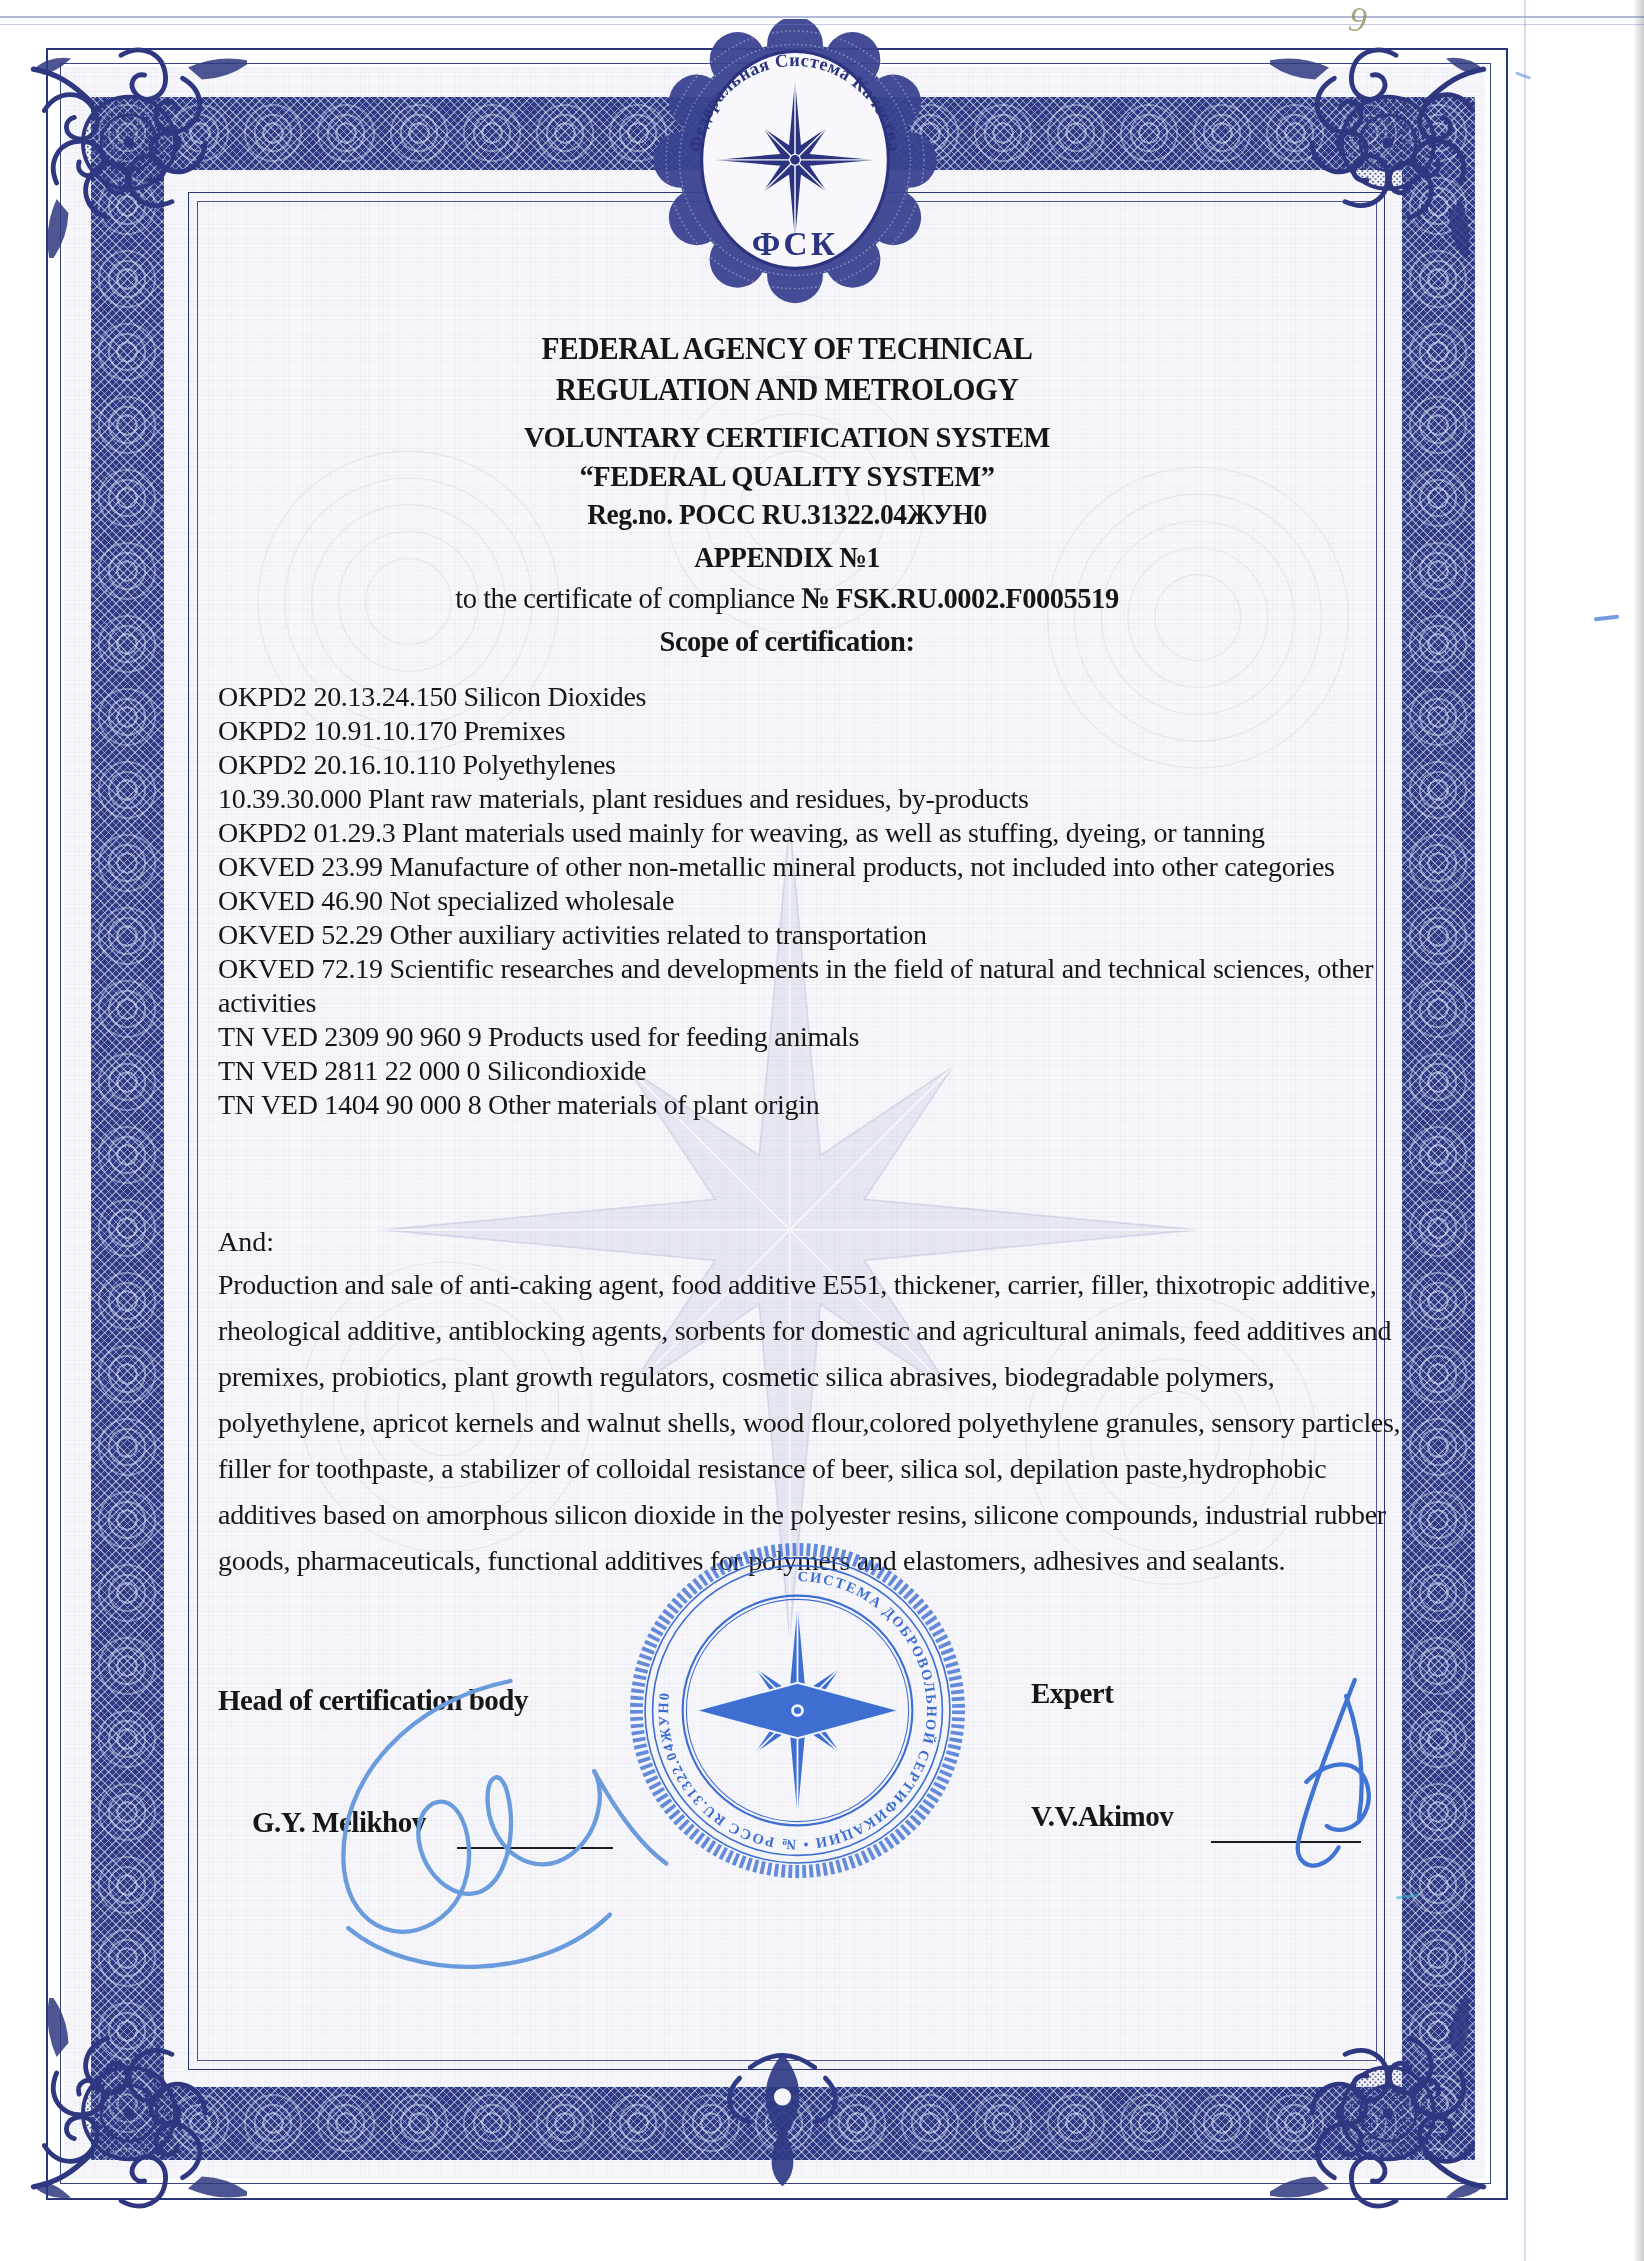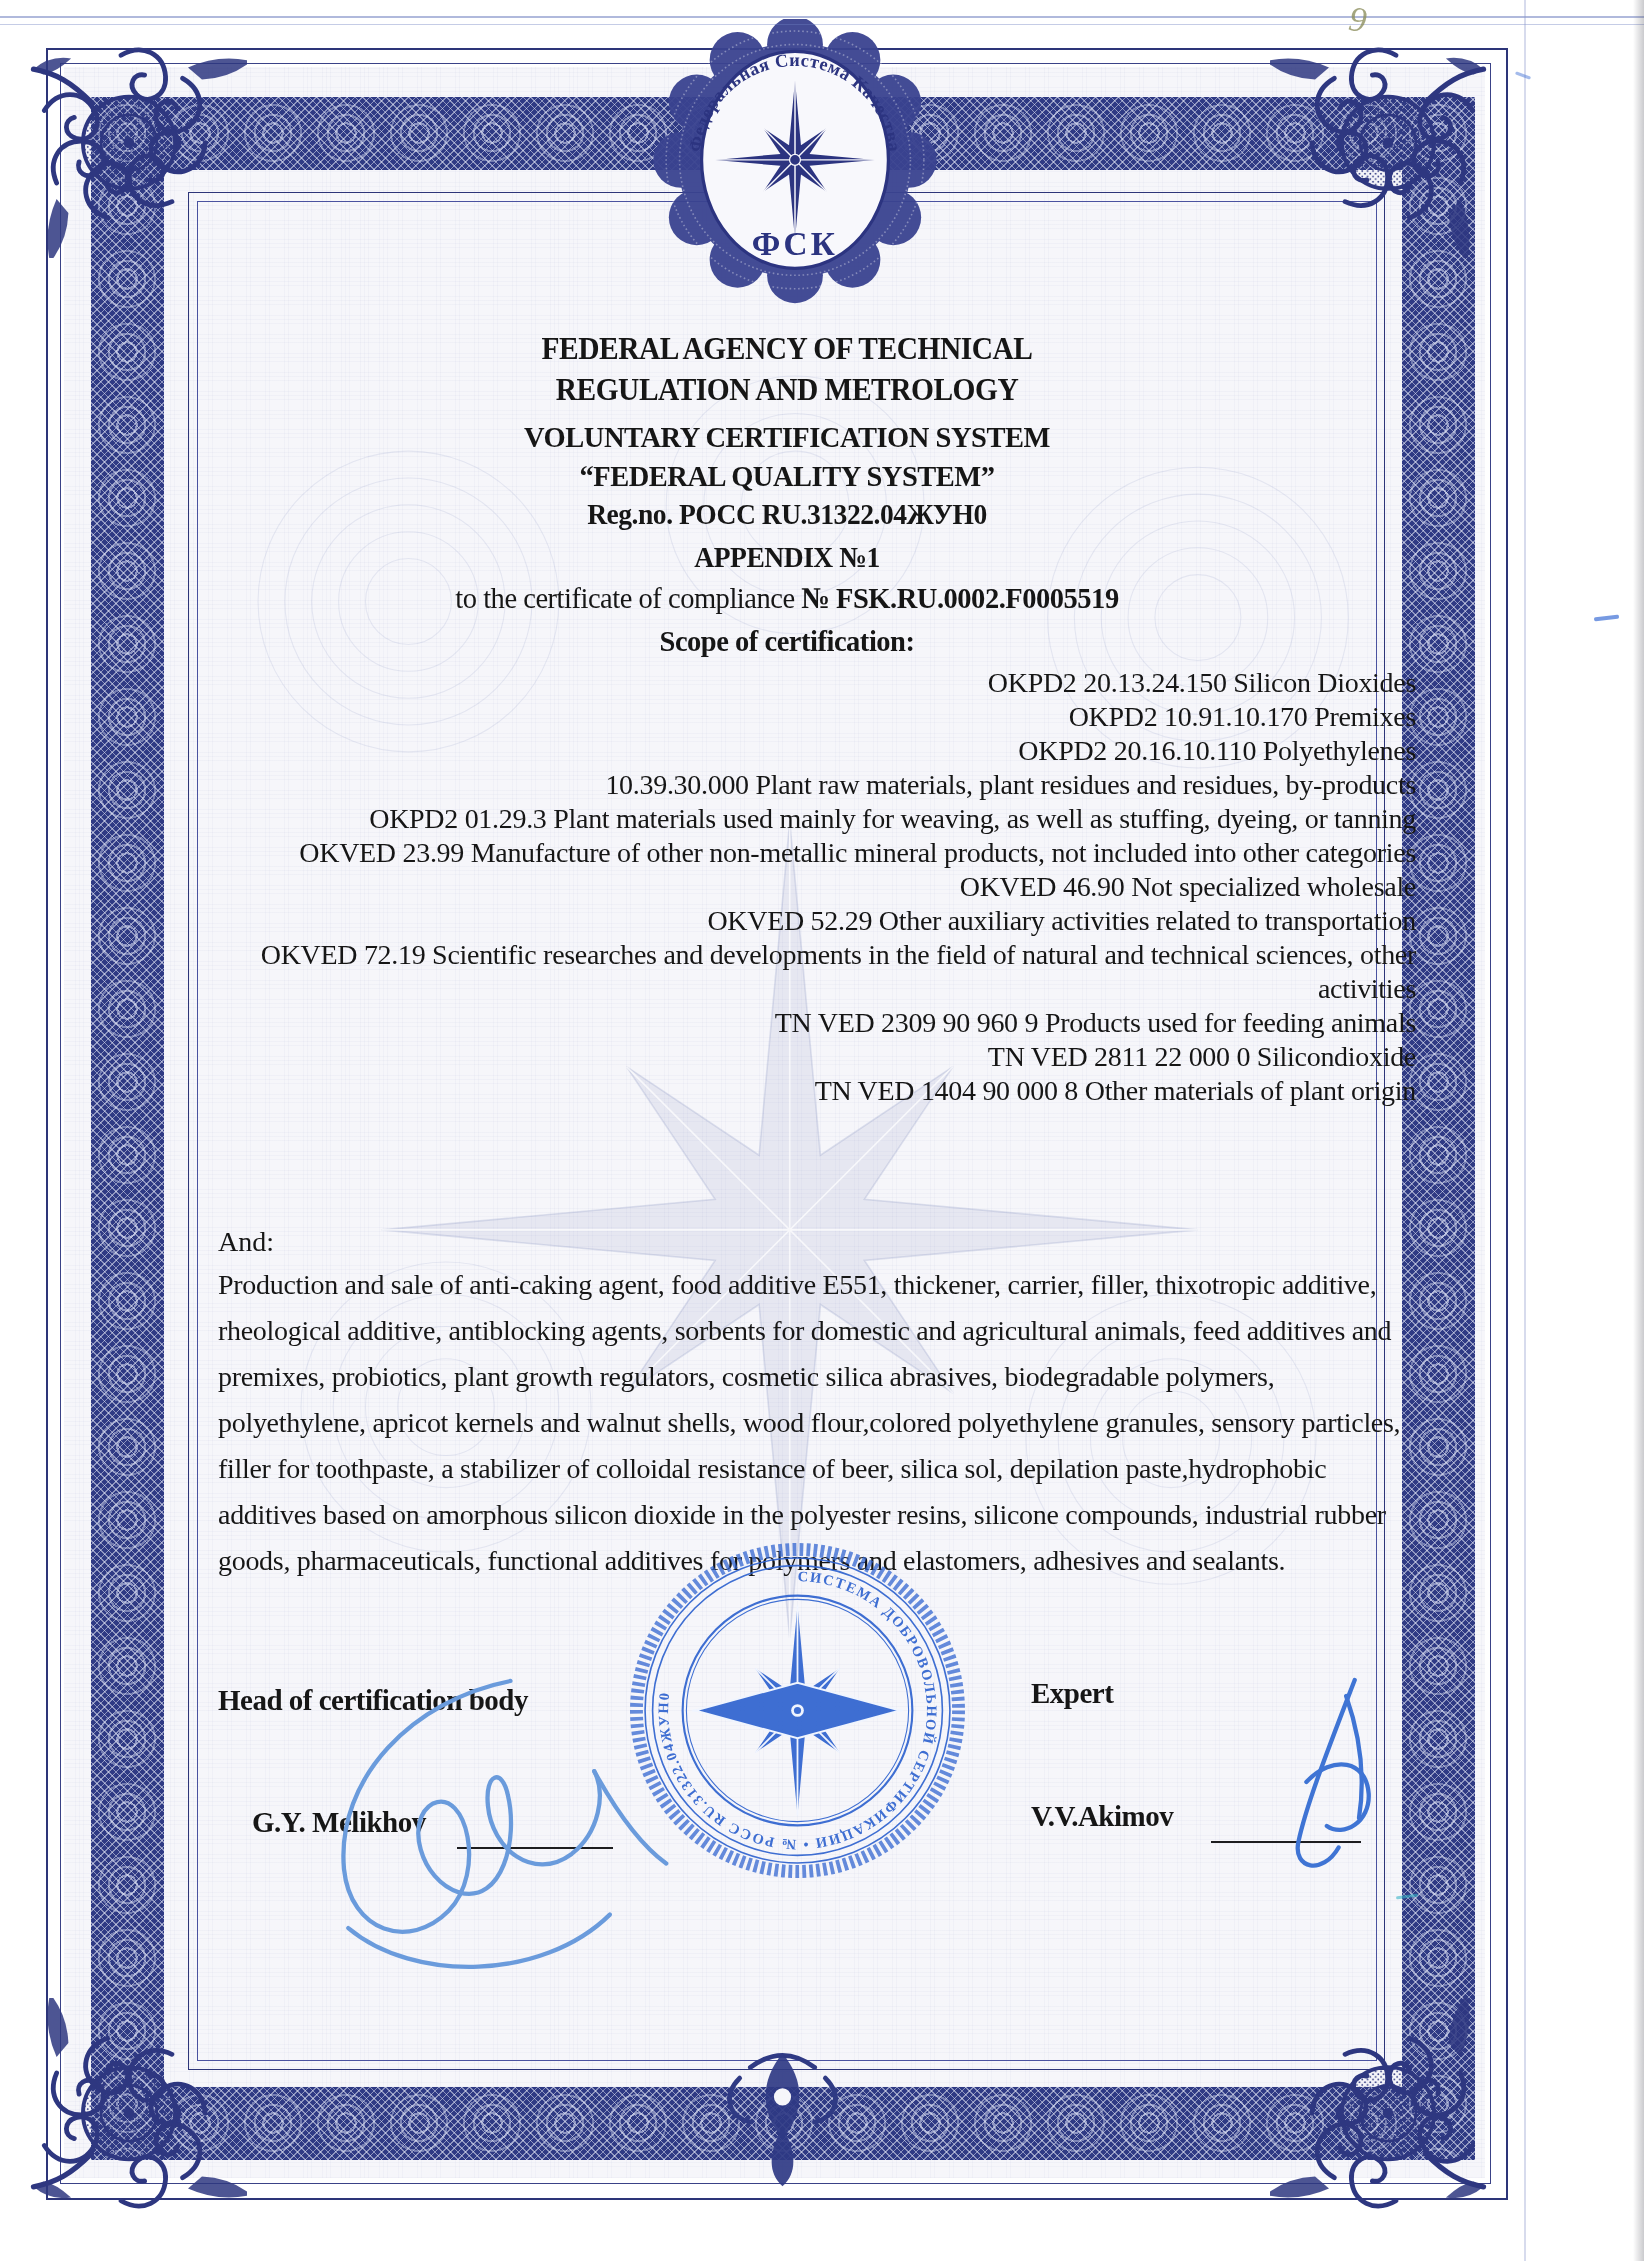--- a/index.html
+++ b/index.html
@@ -36,22 +36,22 @@
   .band-bottom{left:91px;top:2087px;width:1383px;height:73px;}
   .band-left{left:91px;top:97px;width:73px;height:2063px;}
   .band-right{left:1402px;top:97px;width:73px;height:2063px;}
   
   .hline{position:absolute;left:188px;width:1198px;text-align:center;font-weight:bold;
          transform:scaleX(.95);letter-spacing:-0.5px;}
   .h57{font-size:31px;line-height:38px;}
   .h55{font-size:30px;line-height:37px;}
   .h53{font-size:29px;line-height:35px;}
   .regular{font-weight:normal;}
-  .scope{position:absolute;left:218px;top:666px;width:1198px;font-size:28px;line-height:34px;
-         letter-spacing:-0.3px;text-align:right;}
+  .scope{position:absolute;left:218px;top:680px;width:1198px;font-size:28px;line-height:34px;
+         letter-spacing:-0.3px;}
   .scope div{margin:0;}
   .andlabel{position:absolute;left:218px;top:1226px;font-size:28px;}
   .desc{position:absolute;left:218px;top:1262px;width:1195px;font-size:28px;line-height:46px;
         letter-spacing:-0.3px;}
   .sig-label{position:absolute;font-size:29px;font-weight:bold;letter-spacing:-0.5px;}
   .sig-line{position:absolute;height:2.1px;background:#1d1d1f;}
   
   svg{display:block;}
 </style>
 </head>

